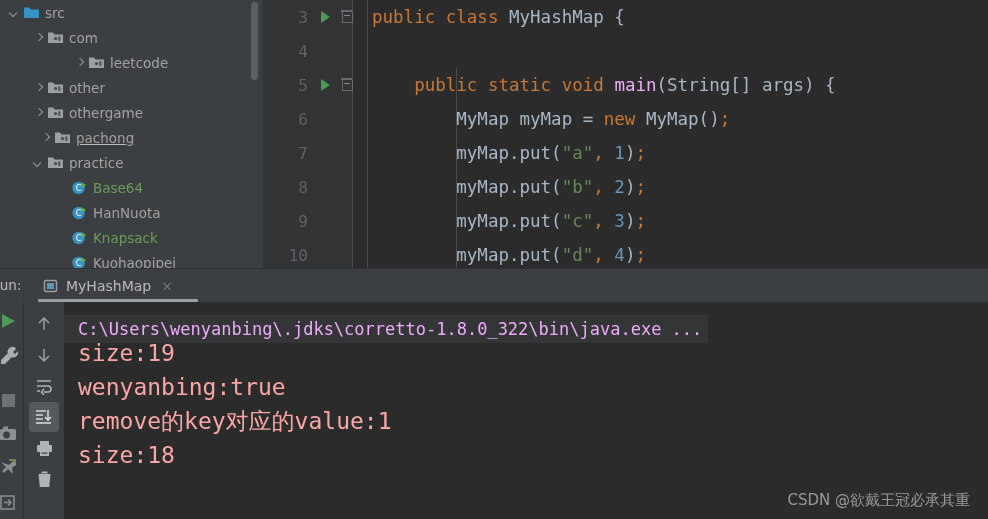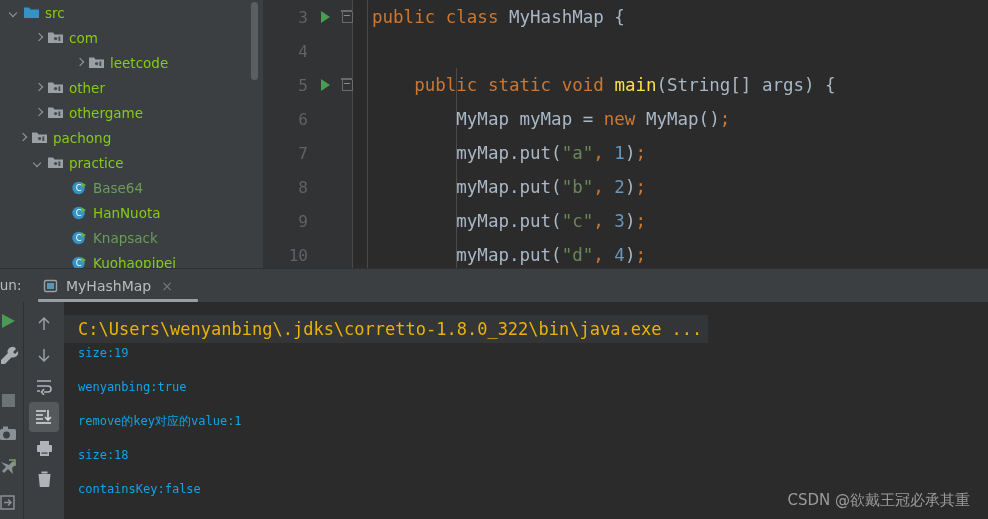--- a/index.html
+++ b/index.html
@@ -60,21 +60,21 @@
     content: "";
     position: absolute;
     left: 2px; top: 4px;
     width: 5px; height: 5px;
     border-right: 1.6px solid #9a9a9a;
     border-bottom: 1.6px solid #9a9a9a;
     transform: rotate(45deg);
   }
   .ficon { width: 17px; height: 15px; flex: 0 0 17px; margin-right: 5px; position: relative; }
   .ficon svg { display: block; }
-  .tree-label { color: #84cc16; }
+  .tree-label { color: #a3a3a3; }
   .tree-label.green { color: #6a9c5a; }
   .cicon { width: 17px; height: 16px; flex: 0 0 17px; margin-right: 5px; }
 
   
   #proj-scroll {
     position: absolute;
     right: 6px; top: 0;
     width: 7px; height: 268px;
   }
   #proj-thumb {
@@ -166,21 +166,21 @@
     width: 1px; height: 268px;
     background: #4b4b4b;
     z-index: 1;
   }
   .code-line { position: relative; z-index: 2; }
   .code-text { padding-left: 14px; }
 
   
   .kw  { color: #cc7832; }
   .id  { color: #a9b7c6; }
-  .mth { color: #fde047; }
+  .mth { color: #f0abfc; }
   .str { color: #6a8759; }
   .num { color: #6897bb; }
   .pn  { color: #a9b7c6; }
   .sc  { color: #cc7832; }
 
   
   .indent-guide {
     position: absolute;
     width: 1px;
     background: #4b4b4b;
@@ -280,39 +280,39 @@
     height: 218px;
     background: #2b2b2b;
     overflow: hidden;
   }
   .con-line {
     height: 34px;
     display: flex;
     align-items: center;
     padding-left: 14px;
     font-family: "DejaVu Sans Mono", "Liberation Mono", monospace;
-    font-size: 12px;
-    color: #0ea5e9;
+    font-size: 23px;
+    color: #fca5a5;
     white-space: pre;
   }
   #cmd-row {
     display: flex;
     align-items: center;
     height: 34px;
   }
   #cmd-bg {
     background: #333537;
     height: 28px;
     display: flex;
     align-items: center;
     padding: 0 6px 0 14px;
     margin-top: 20px;
     font-family: "DejaVu Sans Mono", "Liberation Mono", monospace;
     font-size: 17px;
-    color: #eab308;
+    color: #f0abfc;
     white-space: pre;
   }
   #watermark {
     position: absolute;
     right: 18px; bottom: 10px;
     font-size: 15px;
     color: #9b9b9b;
     font-family: "DejaVu Sans", "Liberation Sans", sans-serif;
     white-space: nowrap;
   }
@@ -372,21 +372,21 @@
             <span class="tw right"></span>
             <span class="ficon">
               <svg width="17" height="15" viewBox="0 0 17 15">
                 <path d="M1 2.5h5l1.6 2H16v8.5H1z" fill="#9aa0a4"></path>
                 <circle cx="8.6" cy="8.6" r="1.7" fill="#4a4d50"></circle>
                 <rect x="11.4" y="6.4" width="1.9" height="4.6" fill="#4a4d50"></rect>
               </svg>
             </span>
             <span class="tree-label">othergame</span>
           </div>
-          <div class="tree-row" style="padding-left: 16px;">
+          <div class="tree-row" style="padding-left: 39px; text-decoration: underline;">
             <span class="tw right"></span>
             <span class="ficon">
               <svg width="17" height="15" viewBox="0 0 17 15">
                 <path d="M1 2.5h5l1.6 2H16v8.5H1z" fill="#9aa0a4"></path>
                 <circle cx="8.6" cy="8.6" r="1.7" fill="#4a4d50"></circle>
                 <rect x="11.4" y="6.4" width="1.9" height="4.6" fill="#4a4d50"></rect>
               </svg>
             </span>
             <span class="tree-label">pachong</span>
           </div>
@@ -561,19 +561,18 @@
 
       <div id="console">
         <div id="console-lines">
             <div id="cmd-row">
               <span id="cmd-bg">C:\Users\wenyanbing\.jdks\corretto-1.8.0_322\bin\java.exe ...</span>
             </div>
             <div class="con-line">size:19</div>
             <div class="con-line">wenyanbing:true</div>
             <div class="con-line">remove的key对应的value:1</div>
             <div class="con-line">size:18</div>
-            <div class="con-line">containsKey:false</div>
           </div>
         <div id="watermark">CSDN @欲戴王冠必承其重</div>
       </div>
     </div>
   </div>
 </div>
 
 </body></html>

